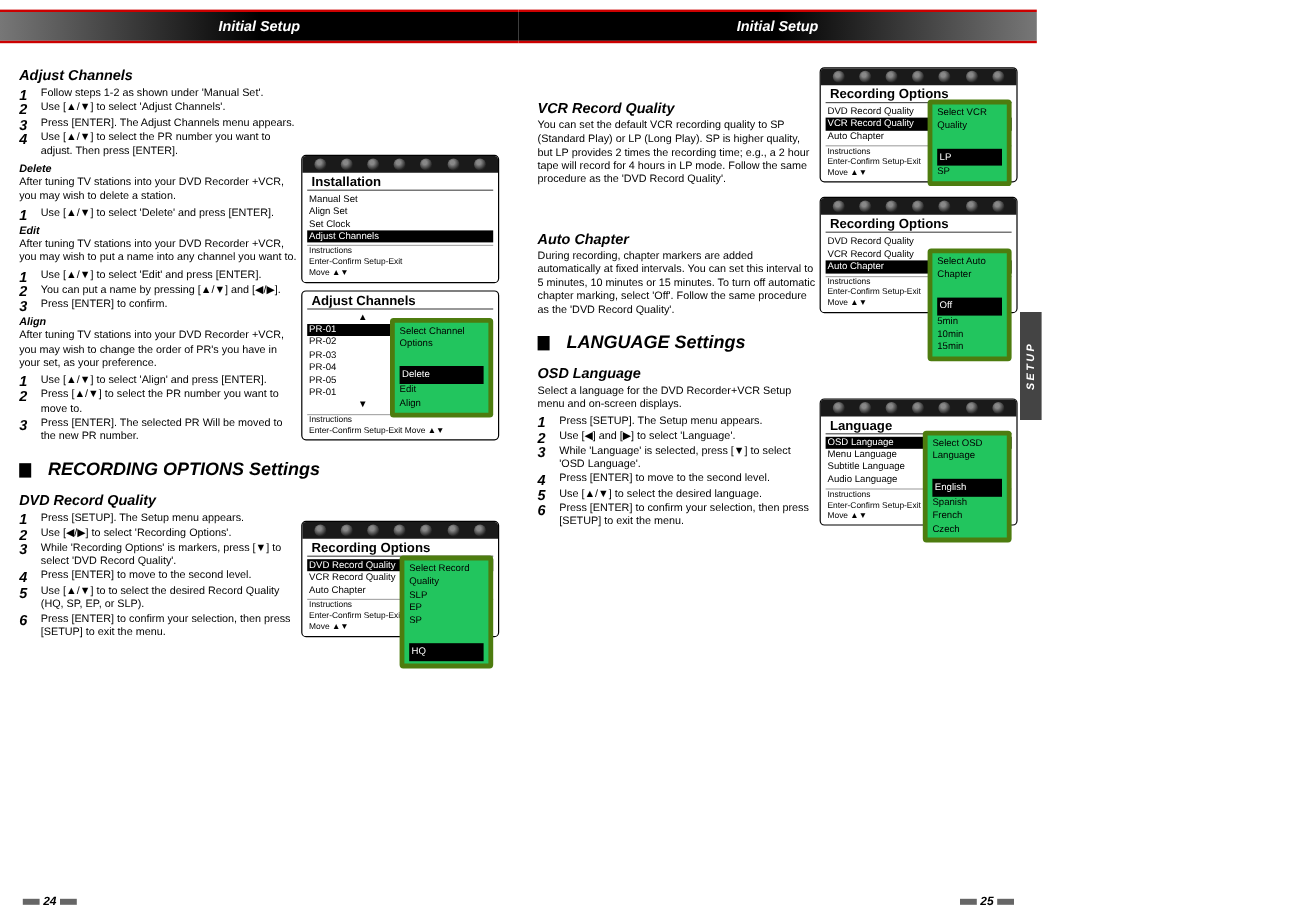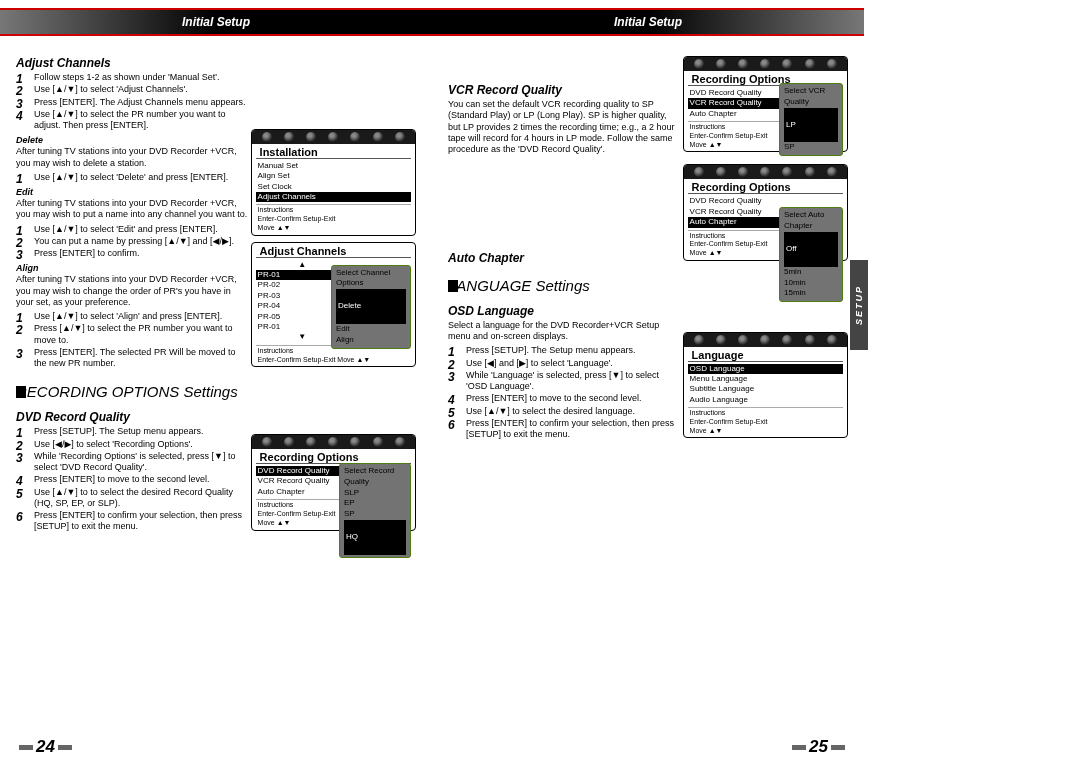--- a/index.html
+++ b/index.html
@@ -48,24 +48,24 @@
   .two-col {
     display: flex;
     gap: 3px;
     align-items: flex-end;
   }
   .col-text { flex: 1.4; }
   .col-fig  { flex: 1; }
   h2.section {
     font-size: 15px;
     font-style: italic;
-    font-weight: normal;
+    font-weight: bold;
     margin: 10px 0 4px 0;
     position: relative;
-    padding-left: 0;
+    padding-left: 24px;
   }
   h2.section::before {
     content: '';
     position: absolute;
     left: 0; top: 3px;
     width: 10px; height: 12px;
     background: #000;
   }
   h3.sub {
     font-size: 12px;
@@ -136,41 +136,41 @@
     padding: 2px 4px;
     display: flex;
     gap: 4px;
   }
   .osd-list { flex: 1; line-height: 1.3; }
   .osd-list div { padding: 0 2px; }
   .osd-list .hl { background: #000; color: #fff; }
   .popup {
     position: absolute;
     right: 4px;
-    background: #737373;
-    border: 1px solid #4d7c0f;
+    background: #22c55e;
+    border: 4px solid #4d7c0f;
     border-radius: 3px;
     padding: 2px 4px;
     font-size: 8px;
     line-height: 1.35;
   }
-  .popup .hl { background: #000; color: #fff; padding: 12px 2px; }
+  .popup .hl { background: #000; color: #fff; padding: 2px 2px; margin-top: 13px; }
   .osd-foot {
     border-top: 1px solid #aaa;
     margin: 0 4px;
     padding: 1px 2px 2px 2px;
     font-size: 7px;
     line-height: 1.25;
   }
   .page-num {
     position: absolute;
     bottom: 6px;
     font-weight: bold;
     font-style: italic;
-    font-size: 17px;
+    font-size: 10px;
   }
   .page-num .bar {
     display: inline-block;
     width: 14px; height: 5px;
     background: #666;
     vertical-align: middle;
     margin: 0 3px;
   }
   .leaf.left .page-num { left: 16px; }
   .leaf.right .page-num { right: 16px; }
@@ -293,21 +293,21 @@
     </div>
 
     <h2 class="section">RECORDING OPTIONS Settings</h2>
 
     <div class="two-col">
       <div class="col-text">
         <h3 class="sub">DVD Record Quality</h3>
         <ol class="steps">
           <li>Press [SETUP]. The Setup menu appears.</li>
           <li>Use [◀/▶] to select 'Recording Options'.</li>
-          <li>While 'Recording Options' is selected, press [▼] to select 'DVD Record Quality'.</li>
+          <li>While 'Recording Options' is markers, press [▼] to select 'DVD Record Quality'.</li>
           <li>Press [ENTER] to move to the second level.</li>
           <li>Use [▲/▼] to to select the desired Record Quality (HQ, SP, EP, or SLP).</li>
           <li>Press [ENTER] to confirm your selection, then press [SETUP] to exit the menu.</li>
         </ol>
       </div>
       <div class="col-fig">
         <div style="height:16px"></div>
         <div class="osd" style="position:relative">
           <div class="osd-bar">
               <span></span>
@@ -388,20 +388,21 @@
             <div>Enter-Confirm   Setup-Exit</div>
             <div>Move ▲▼</div>
           </div>
         </div>
       </div>
     </div>
 
     <div class="two-col">
       <div class="col-text">
         <h3 class="sub">Auto Chapter</h3>
+        <p>During recording, chapter markers are added automatically at fixed intervals. You can set this interval to 5 minutes, 10 minutes or 15 minutes. To turn off automatic chapter marking, select 'Off'. Follow the same procedure as the 'DVD Record Quality'.</p>
       </div>
       <div class="col-fig">
         <div class="osd" style="position:relative">
           <div class="osd-bar">
               <span></span>
               <span></span>
               <span></span>
               <span></span>
               <span></span>
               <span></span>
@@ -460,20 +461,27 @@
             </div>
           <div class="osd-title">Language</div>
           <div class="osd-body">
             <div class="osd-list">
               <div class="hl">OSD Language</div>
               <div>Menu Language</div>
               <div>Subtitle Language</div>
               <div>Audio Language</div>
             </div>
           </div>
+          <div class="popup" style="top:26px;width:58px">
+            <div>Select OSD Language</div>
+            <div class="hl">English</div>
+            <div>Spanish</div>
+            <div>French</div>
+            <div>Czech</div>
+          </div>
           <div class="osd-foot">
             <div>Instructions</div>
             <div>Enter-Confirm   Setup-Exit</div>
             <div>Move ▲▼</div>
           </div>
         </div>
       </div>
     </div>
 
     <div class="page-num"><span class="bar"></span><span>25</span><span class="bar"></span></div>

